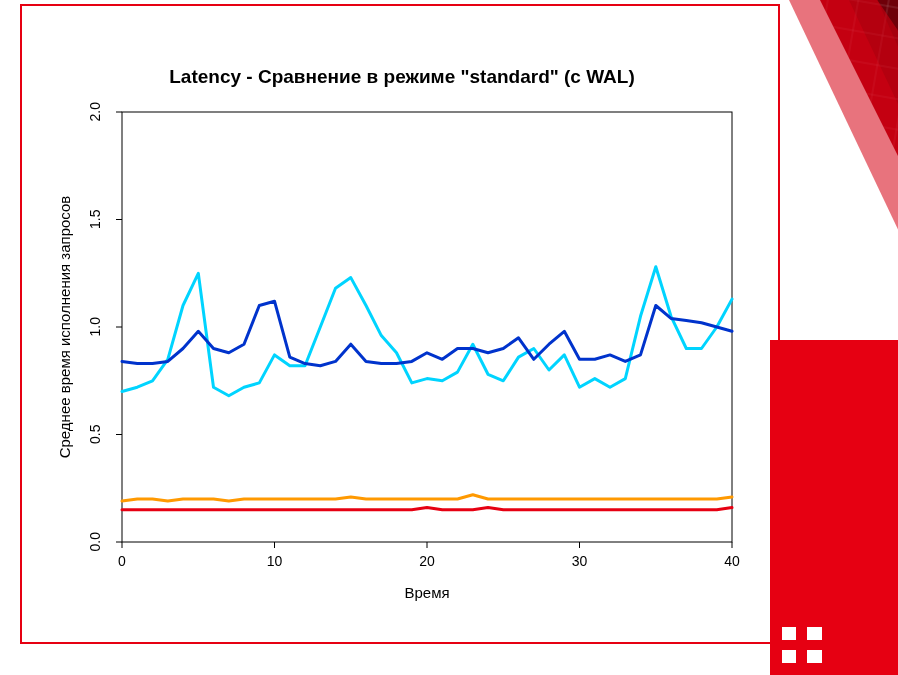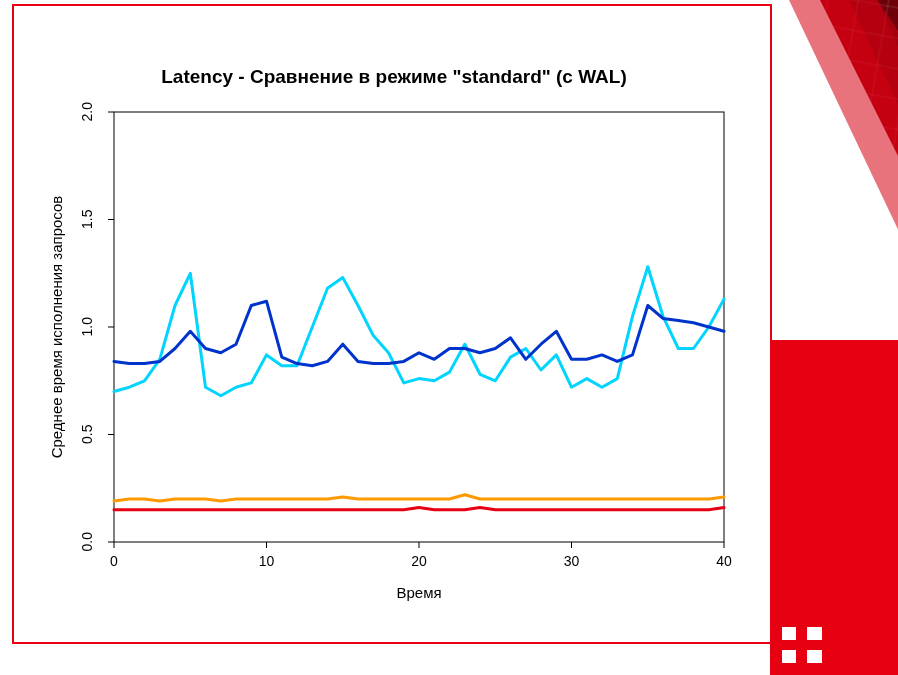--- a/index.html
+++ b/index.html
@@ -12,21 +12,21 @@
     overflow: hidden;
   }
   .slide {
     position: relative;
     width: 898px;
     height: 675px;
     box-sizing: border-box;
   }
   .content-frame {
     position: absolute;
-    left: 12px;
+    left: 20px;
     top: 4px;
     width: 760px;
     height: 640px;
     border: 2px solid #e60012;
     background: #fff;
     box-sizing: border-box;
   }
   .sidebar {
     position: absolute;
     right: 0;

